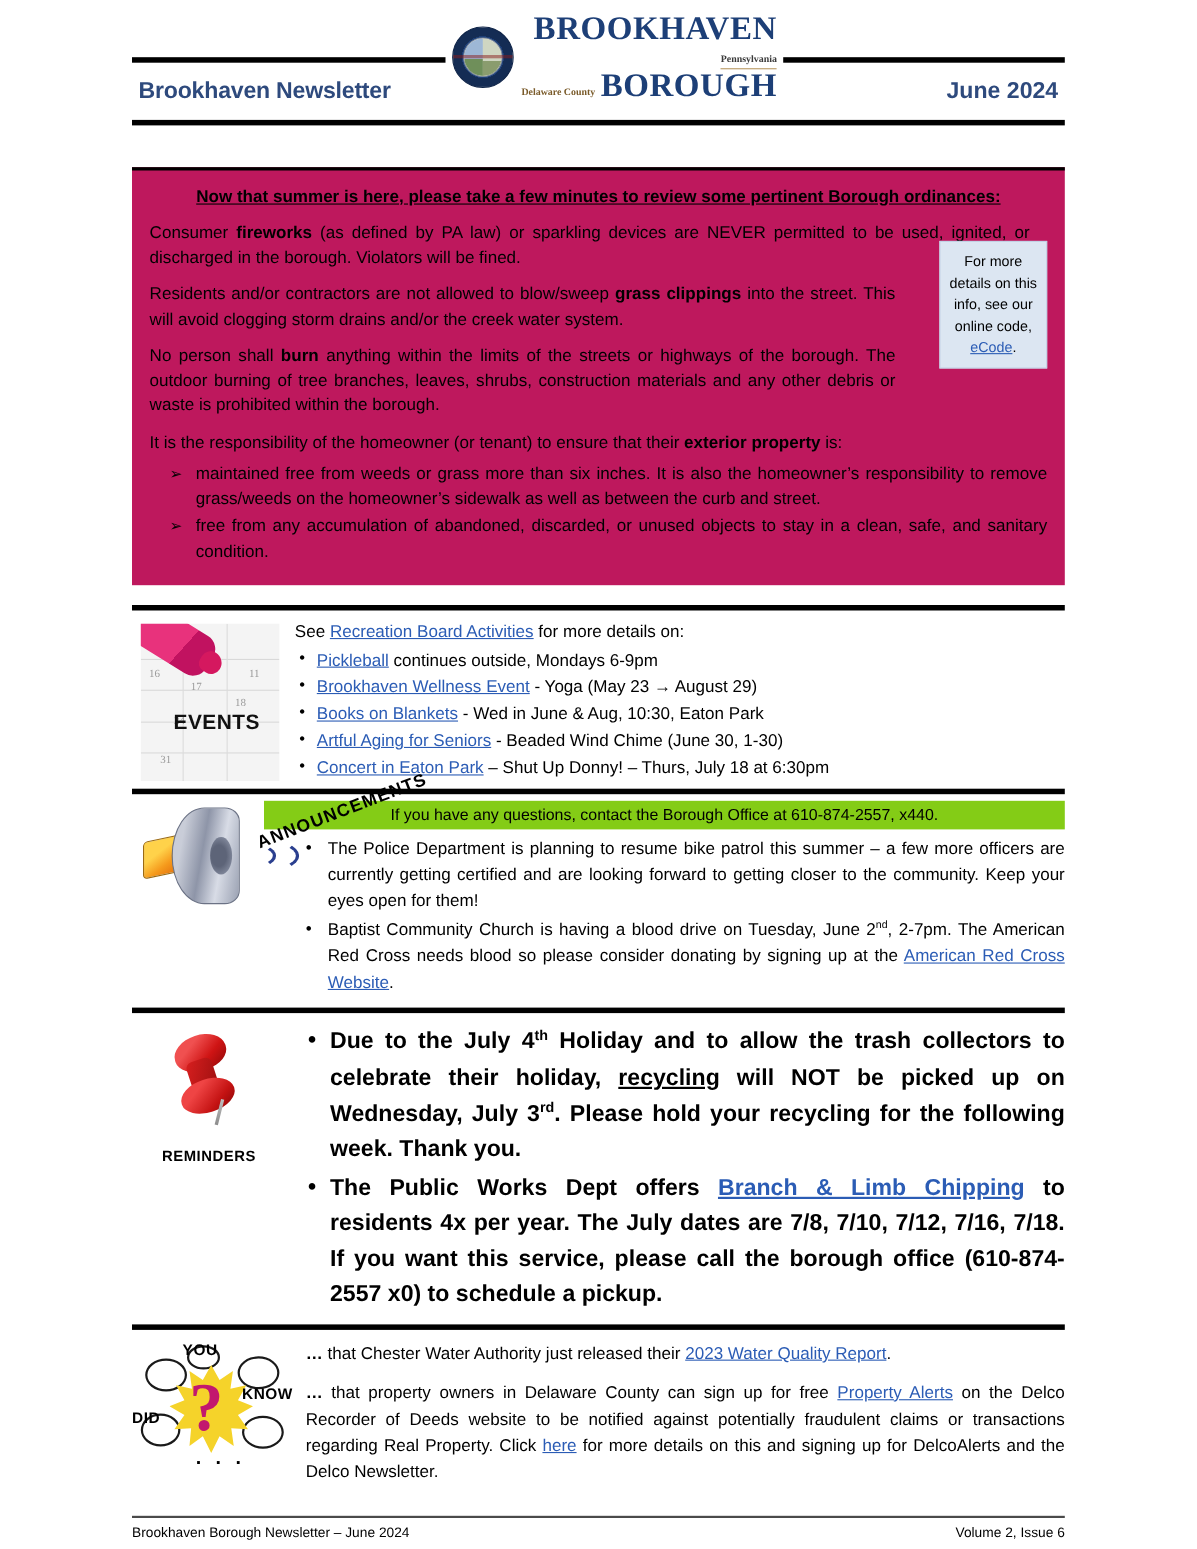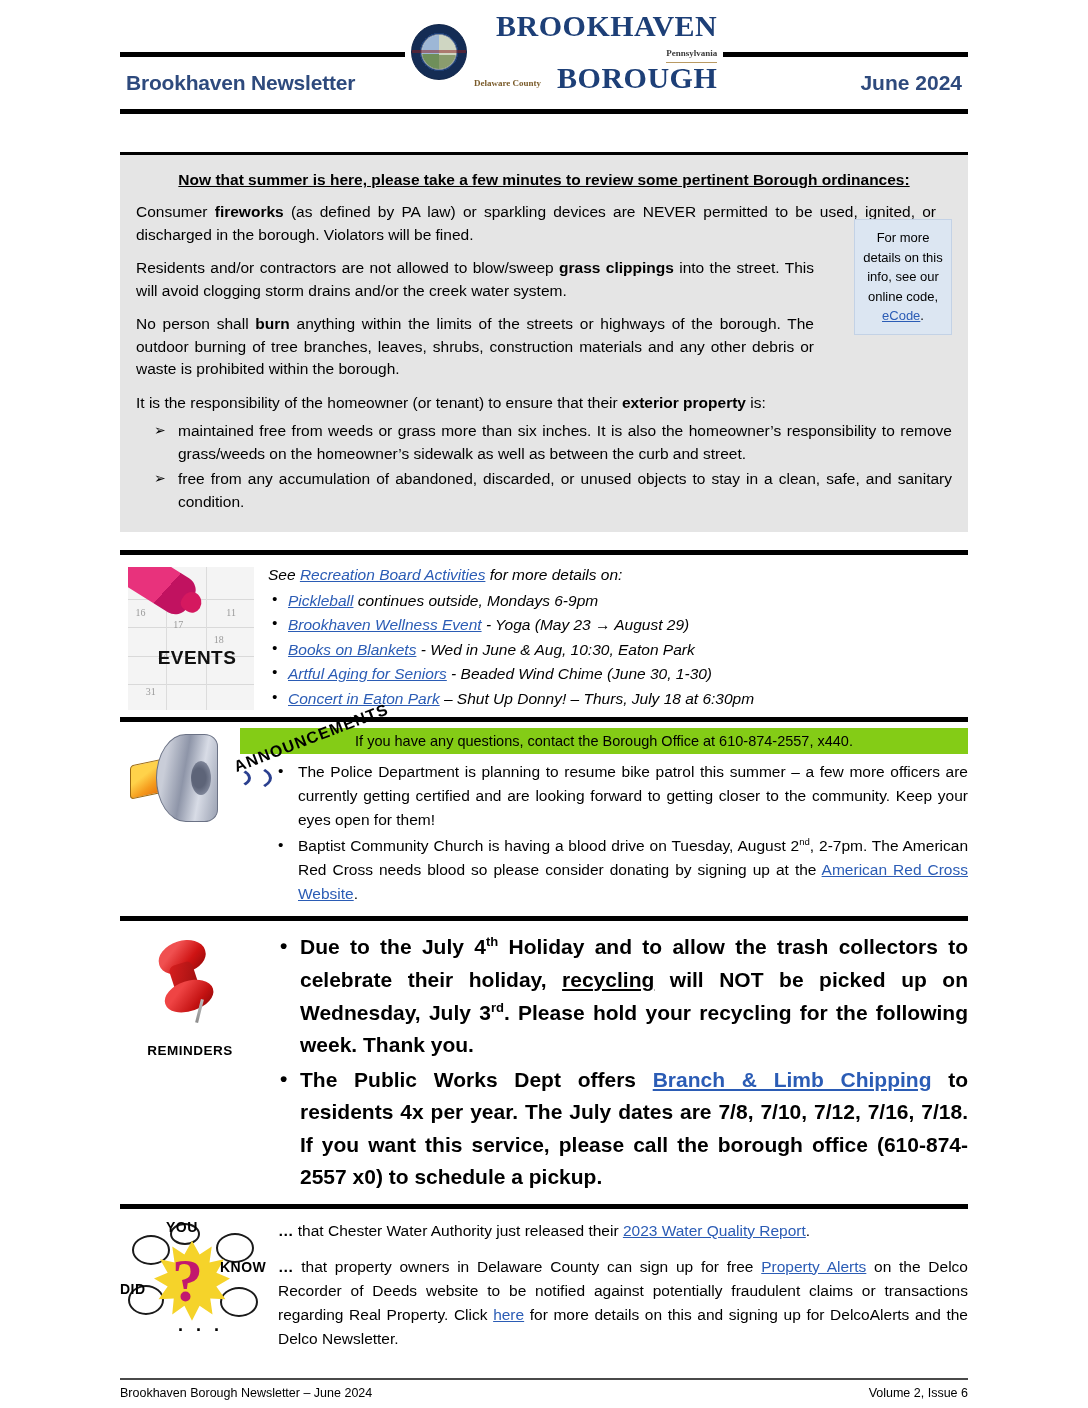--- a/index.html
+++ b/index.html
@@ -33,26 +33,26 @@
   .seal .q { flex:1; }
   .seal .q1 { background:linear-gradient(#9db7d6 0 55%, #6f8f5a 55% 100%); }
   .seal .q2 { background:linear-gradient(#cfd6c2 0 60%, #8a9c6e 60% 100%); }
   .seal .bar { position:absolute; left:0; right:0; top:46%; height:3px; background:#8a1c1c; opacity:.5; }
   .logo-text { line-height:1; }
   .lt-row1 { display:flex; align-items:flex-end; gap:8px;flex-direction:column; }
   .lt-big { font-family:"Liberation Serif", serif; font-weight:bold; font-size:30px;
             color:#1d3f77; letter-spacing:0.5px; line-height:0.95; }
   .lt-pa { font-family:"Liberation Serif", serif; font-weight:bold; font-size:9px; color:#3a3a3a;
            padding-bottom:4px; border-bottom:1px solid #b99a63; }
-  .lt-row2 { display:flex; align-items:flex-end; gap:16px; margin-top:1px; }
+  .lt-row2 { display:flex; align-items:flex-end; gap:5px; margin-top:1px; }
   .lt-dc { font-family:"Liberation Serif", serif; font-weight:bold; font-size:9px; color:#7a5b2a;
            padding-bottom:4px; }
 
   
-  .ord-box { position:relative; background:#e5e5e5; border-top:3px solid #000;
+  .ord-box { position:relative; background:#be185d; border-top:3px solid #000;
              padding:14px 16px 16px 16px; font-size:15.5px; line-height:1.45; }
   .ord-head { font-weight:bold; text-decoration:underline; font-size:15.5px;
               text-align:center; margin-bottom:10px; }
   .ord-p { margin:0 16px 11px 0; text-align:justify; }
   .ord-p.last { margin-bottom:6px; }
   .ord-narrow { padding-right:122px; }
   .ord-list { list-style:none; margin:2px 0 0 0; padding:0; }
   .ord-list li { position:relative; padding-left:42px; margin-bottom:3px; text-align:justify; }
   .ord-list li .arw { position:absolute; left:18px; top:0; font-size:14px; }
   .side-note { position:absolute; right:16px; top:64px; width:98px;
@@ -72,21 +72,21 @@
   .cal-grid .hl { position:absolute; left:0; right:0; height:1px; background:#d9d9d9; }
   .cal-grid .vl { position:absolute; top:0; bottom:0; width:1px; background:#dcdcdc; }
   .cal-num { position:absolute; font-size:10px; color:#9a9a9a; font-family:"Liberation Serif", serif; }
   .cal-pen { position:absolute; left:-6px; top:-4px; width:74px; height:40px;
              background:linear-gradient(100deg,#e8327c 0 62%, #c11260 62% 100%);
              transform:rotate(32deg); border-radius:6px 14px 14px 6px; }
   .cal-pen:after { content:""; position:absolute; right:-11px; top:9px; width:20px; height:20px;
              background:#d5185f; border-radius:50% 60% 50% 40%; }
   .cal-label { position:absolute; left:12px; right:0; top:56%; text-align:center;
                font-size:19px; font-weight:bold; color:#111; letter-spacing:0.4px; }
-  .ev-body { flex:1; padding-left:14px; font-size:15.5px; line-height:1.52;font-style:italic; }
+  .ev-body { flex:1; padding-left:14px; font-size:15.5px; line-height:1.52; }
   .ev-lead { margin:0 0 2px 0; }
   .ev-list { list-style:none; margin:0; padding:0; }
   .ev-list li { position:relative; padding-left:20px; margin-bottom:1px; }
   .ev-list li:before { content:"\2022"; position:absolute; left:4px; top:-1px; font-size:15px; }
   .ev-note { width:170px; flex:none; background:#e5efdd; border:1px solid #d3e2c6;
              margin-left:14px; margin-top:10px; padding:10px 8px;
              font-size:13.5px; line-height:1.55; text-align:center; align-self:flex-start; }
 
   
   .ann-sec { position:relative; padding:6px 0 8px 0; min-height:150px; }
@@ -259,21 +259,21 @@
       <div class="mg-cone"></div>
       <div class="mg-wave mg-w1"></div>
       <div class="mg-wave mg-w2"></div>
     </div>
     <div class="ann-label">ANNOUNCEMENTS</div>
 
     <div class="ann-banner">If you have any questions, contact the Borough Office at 610-874-2557, x440.</div>
 
     <ul class="ann-list">
       <li><span>The Police Department is planning to resume bike patrol this summer – a few more officers are currently getting certified and are looking forward to getting closer to the community.  Keep your eyes open for them!</span></li>
-      <li><span>Baptist Community Church is having a blood drive on Tuesday, August 2</span><sup>nd</sup><span>, 2-7pm.  The American Red Cross needs blood so please consider donating by signing up at the </span><a href="#">American Red Cross Website</a><span>.</span></li>
+      <li><span>Baptist Community Church is having a blood drive on Tuesday, June 2</span><sup>nd</sup><span>, 2-7pm.  The American Red Cross needs blood so please consider donating by signing up at the </span><a href="#">American Red Cross Website</a><span>.</span></li>
     </ul>
   </div>
 
   <div class="divider"></div>
   <div class="rem-sec">
     <div class="pin-box">
       <div class="pin">
         <div class="pin-head"></div>
         <div class="pin-body"></div>
         <div class="pin-base"></div>

